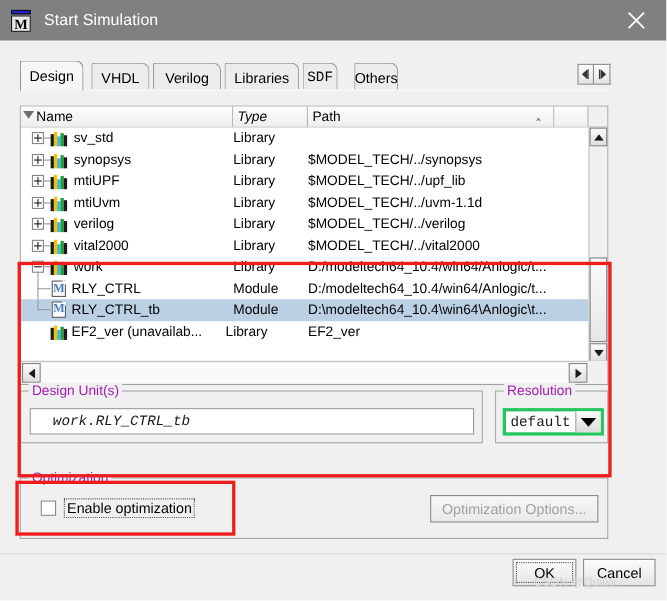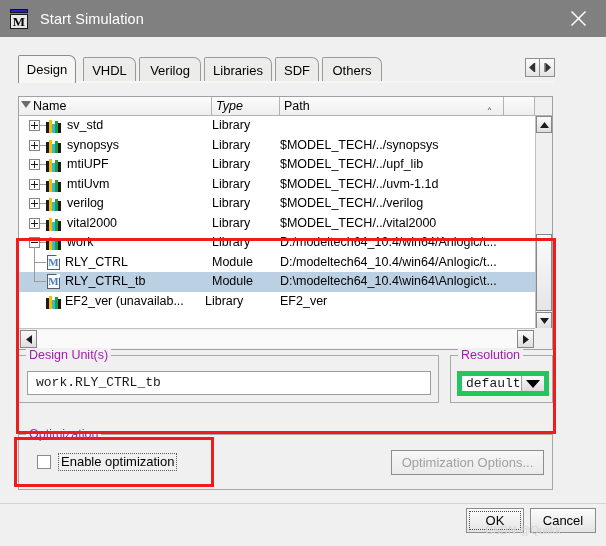--- a/index.html
+++ b/index.html
@@ -361,29 +361,30 @@
 
   .textfield {
     position: absolute;
     background: #ffffff;
     border: 1px solid #9c9c9c;
     box-sizing: border-box;
     font-family: "Liberation Mono", monospace;
     font-size: 13px;
     color: #1a1a1a;
     line-height: 22px;
-    padding-left: 8px;
+    padding-left: 20px;
     white-space: nowrap;
     overflow: hidden;
+    font-style: italic;
   }
 
   .combo {
     position: absolute;
     background: #ffffff;
-    border: 5px solid #22c55e;
+    border: 3px solid #22c55e;
     box-sizing: border-box;
     display: flex;
     align-items: center;
   }
   .combo .val {
     flex: 1;
     font-family: "Liberation Mono", monospace;
     font-size: 13px;
     color: #1a1a1a;
     padding-left: 4px;
@@ -497,24 +498,24 @@
         </div>
       <div class="tab" style="left:65px;width:53px;">
           <span>VHDL</span>
         </div>
       <div class="tab" style="left:121px;width:62px;">
           <span>Verilog</span>
         </div>
       <div class="tab" style="left:186px;width:68px;">
           <span>Libraries</span>
         </div>
-      <div class="tab" style="left:257px;width:44px;">
+      <div class="tab" style="left:257px;width:32px;font-family:Liberation Mono, monospace;">
           <span>SDF</span>
         </div>
-      <div class="tab" style="left:304px;width:60px;">
+      <div class="tab" style="left:304px;width:40px;">
           <span>Others</span>
         </div>
 
       <div class="tabnav">
         <div class="navbtn">
           <svg width="7" height="9" viewBox="0 0 7 9">
               <polygon points="5,0 5,9 0,4.5" fill="#333"></polygon>
               <rect x="5" y="0" width="1.2" height="9" fill="#333"></rect>
             </svg>
         </div>

